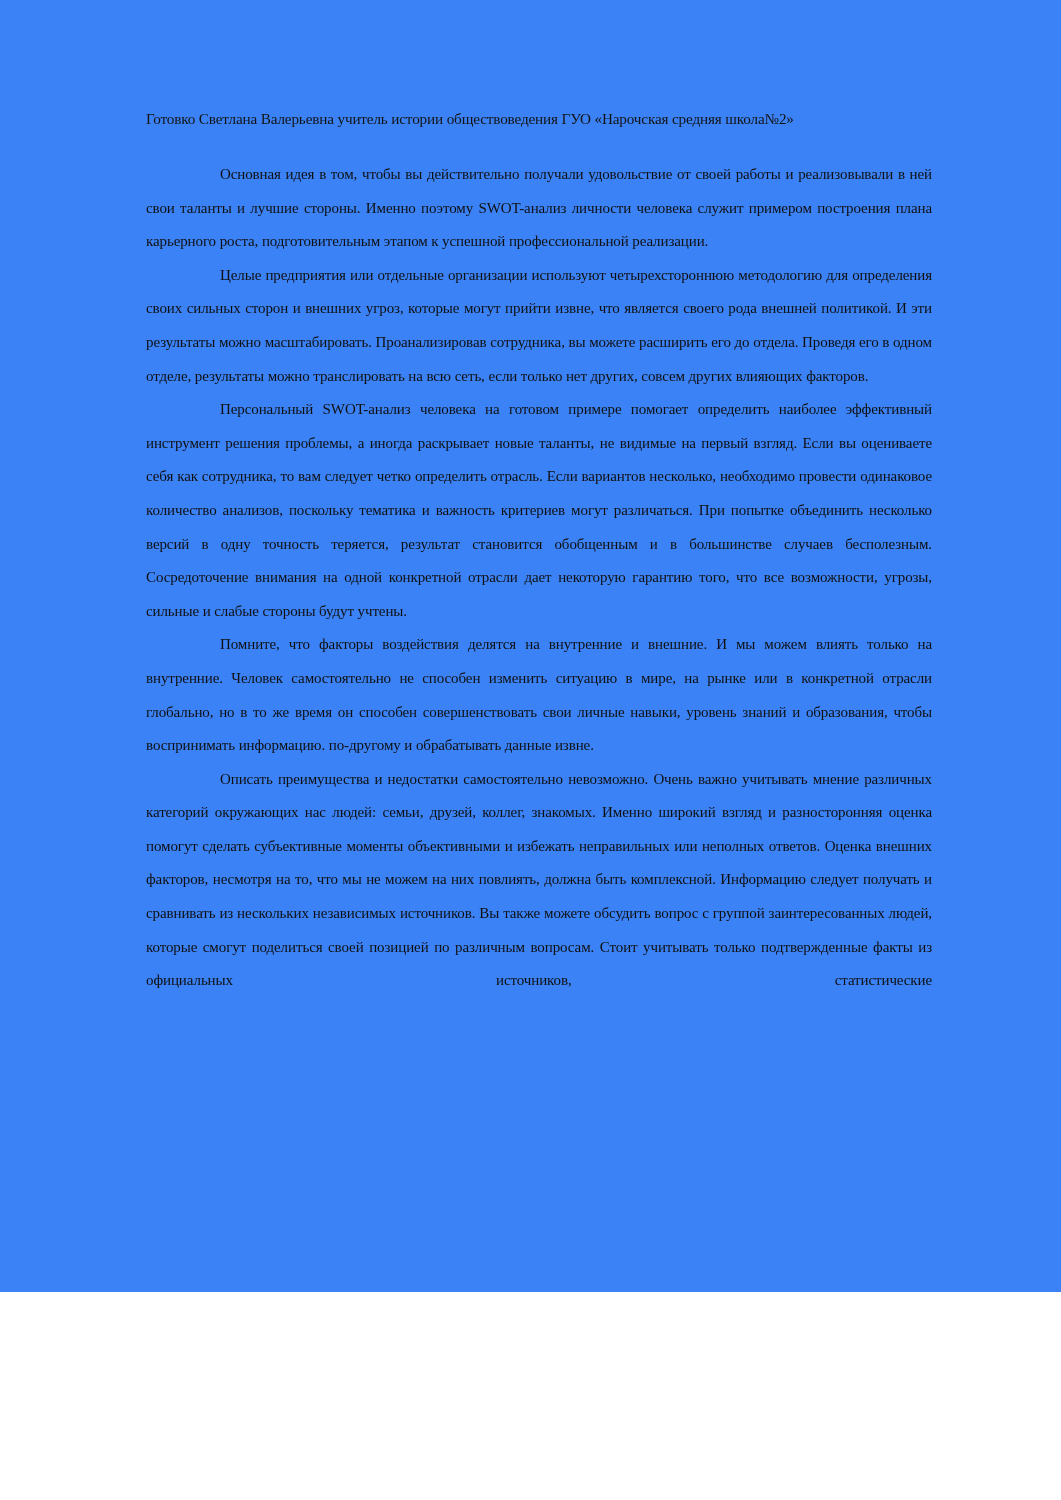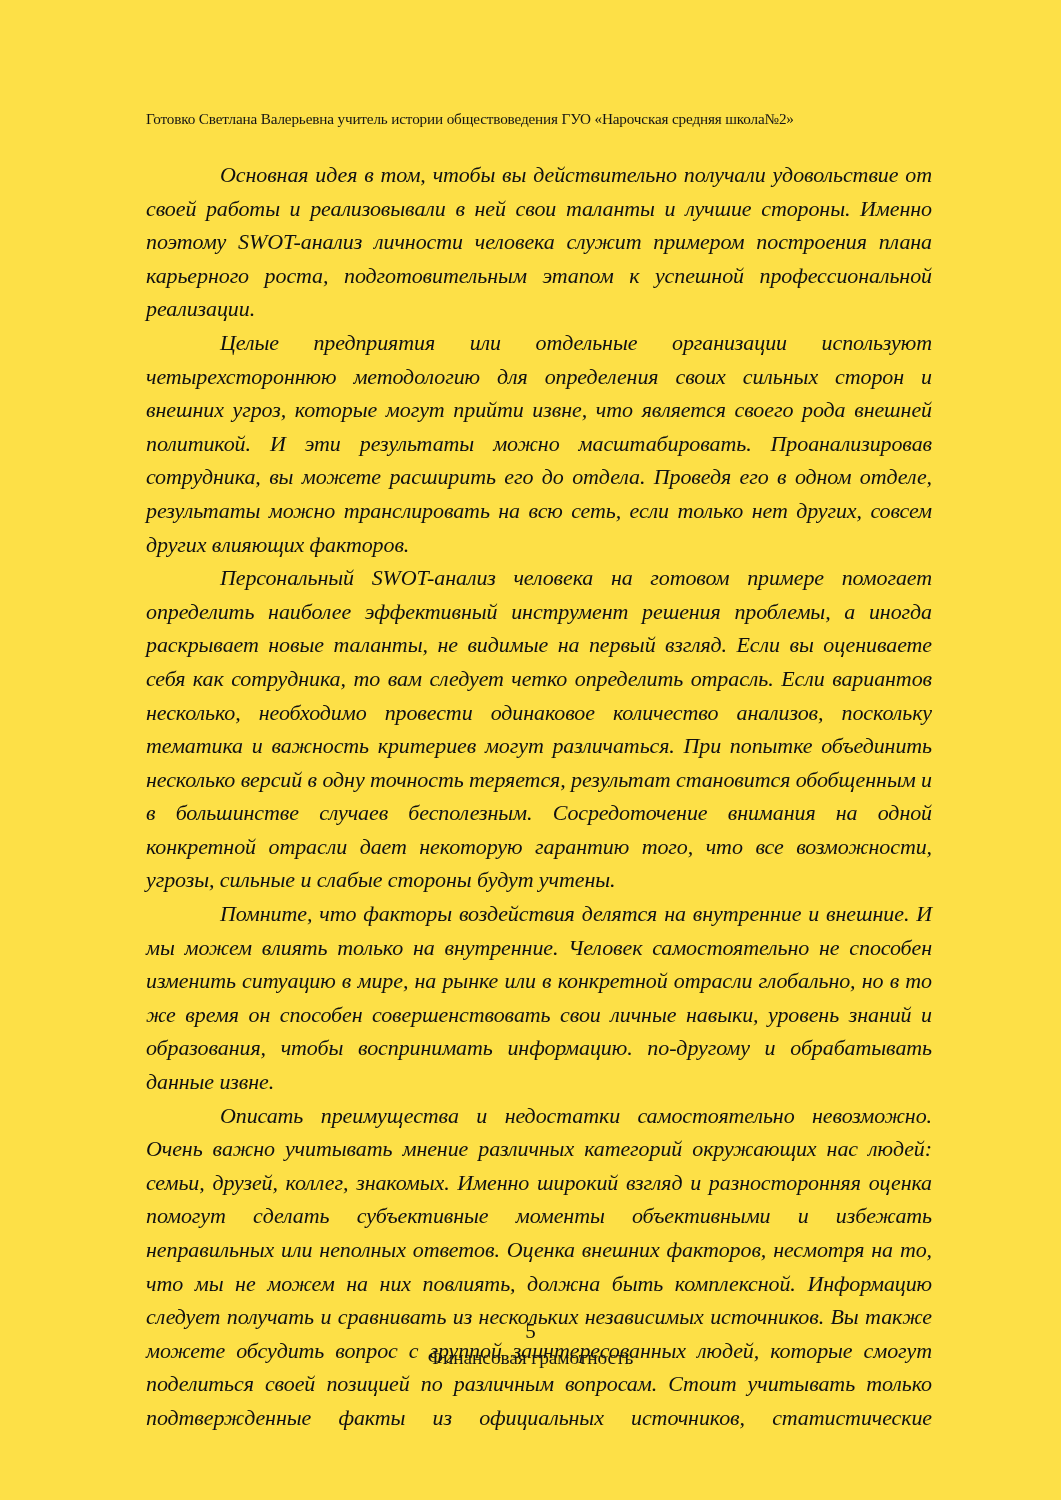--- a/index.html
+++ b/index.html
@@ -9,23 +9,23 @@
     background: #ffffff;
   }
   body {
     font-family: "Liberation Serif", "DejaVu Serif", serif;
     color: #000000;
     -webkit-font-smoothing: antialiased;
   }
   .page {
     position: relative;
     width: 1061px;
-    height: 1500px;
+    height: 1292px;
     margin: 0 auto;
-    background: #fde047;
+    background: #3b82f6;
     overflow: hidden;
     box-sizing: border-box;
   }
   
   .doc-header {
     position: absolute;
     left: 146px;
     top: 110px;
     width: 782px;
     font-size: 15.2px;
@@ -39,26 +39,25 @@
     position: absolute;
     left: 146px;
     top: 158px;
     width: 786px;
   }
   .para {
     margin: 0;
     text-align: justify;
     text-justify: inter-word;
     text-indent: 74px;
-    font-size: 22px;
+    font-size: 15px;
     line-height: 33.6px;
     letter-spacing: -0.1px;
     color: #101010;
     hyphens: none;
-    font-style: italic;
   }
   .para:last-of-type {
     text-align: justify;
   }
   
   .para.continues::after {
     content: "";
     display: inline-block;
     width: 100%;
   }

